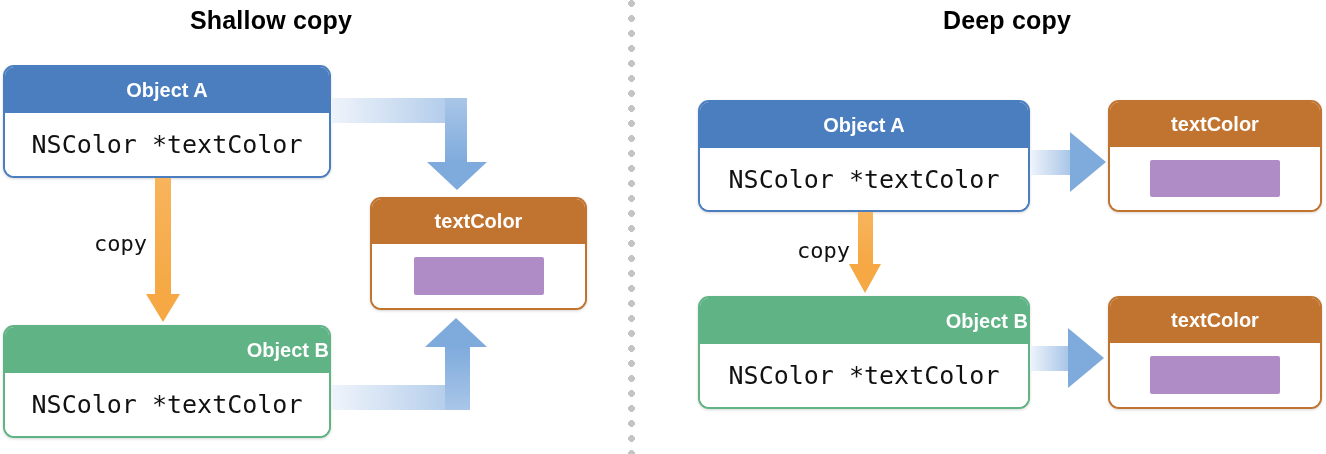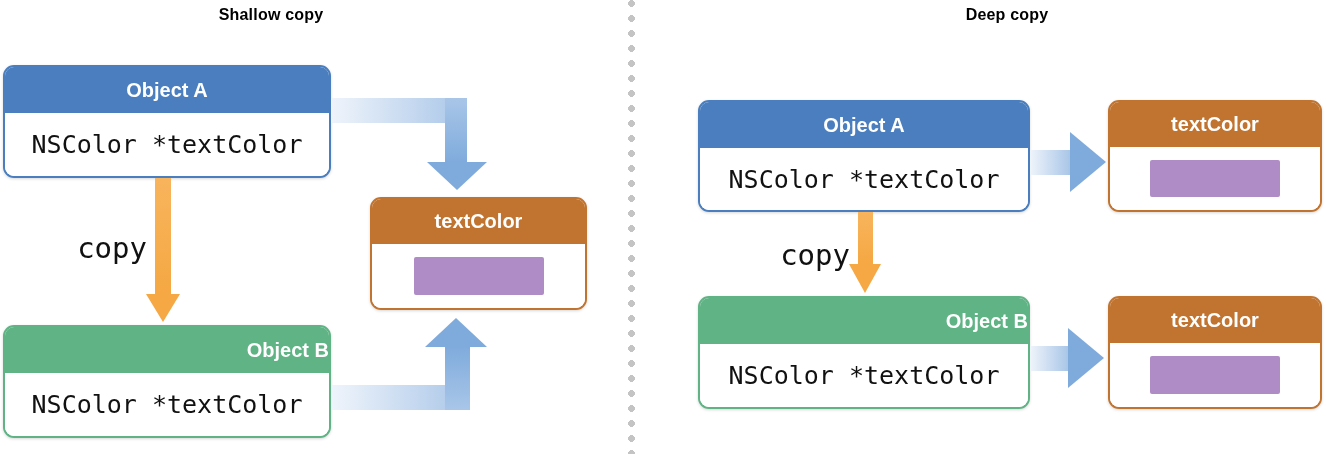--- a/index.html
+++ b/index.html
@@ -2,21 +2,21 @@
 <html style="--blue-header: #4A7EBE; --green-header: #5FB384; --orange-header: #C17430; --purple-swatch: #B08CC6; --copy-arrow: #F5A843; --pointer-arrow: #7FABDC; --pointer-arrow-mid: #A9C6E8; --pointer-arrow-light: #EFF4FB; --divider-dot: #C4C4C4;"><head>
 <meta charset="utf-8">
 <style>
   html,body{margin:0;padding:0;background:#fff;}
   .canvas{
     position:relative;width:1326px;height:454px;background:#fff;overflow:hidden;
     font-family:"Liberation Sans",sans-serif;
   }
   .panel{position:absolute;inset:0;}
   .panel-title{
-    position:absolute;margin:0;font-size:16px;font-weight:bold;color:#000;
+    position:absolute;margin:0;font-size:25px;font-weight:bold;color:#000;
     text-align:center;width:300px;letter-spacing:.2px;
   }
   
   .box{
     position:absolute;box-sizing:border-box;border:2px solid;border-radius:11px;
     background:#fff;overflow:hidden;display:flex;flex-direction:column;
     box-shadow:0 1px 3px rgba(0,0,0,.16);
   }
   .box .hdr{
     flex:0 0 auto;display:flex;align-items:center;justify-content:center;
@@ -32,21 +32,21 @@
     font-family:"DejaVu Sans Mono",monospace;font-size:25px;color:#111;white-space:pre;
   }
   .swatch{
     width:130px;height:38px;background:var(--purple-swatch);border-radius:2px;
   }
   
   .copy-shaft{position:absolute;background:linear-gradient(to bottom,#f8b45c,var(--copy-arrow));}
   .copy-head{position:absolute;width:0;height:0;border-left:17px solid transparent;
     border-right:17px solid transparent;border-top:28px solid var(--copy-arrow);}
   .copy-label{
-    position:absolute;font-family:"DejaVu Sans Mono",monospace;font-size:29px;color:#111;
+    position:absolute;font-family:"DejaVu Sans Mono",monospace;font-size:22px;color:#111;
     text-align:right;
   }
   
   .pa-h{position:absolute;background:linear-gradient(to right,var(--pointer-arrow-light),var(--pointer-arrow-mid));}
   .pa-v-down{position:absolute;background:linear-gradient(to bottom,var(--pointer-arrow-mid),var(--pointer-arrow));}
   .pa-v-up{position:absolute;background:linear-gradient(to top,var(--pointer-arrow-mid),var(--pointer-arrow));}
   .pa-head-down{position:absolute;width:0;height:0;border-left:30px solid transparent;
     border-right:30px solid transparent;border-top:28px solid var(--pointer-arrow);}
   .pa-head-up{position:absolute;width:0;height:0;border-left:31px solid transparent;
     border-right:31px solid transparent;border-bottom:29px solid var(--pointer-arrow);}

